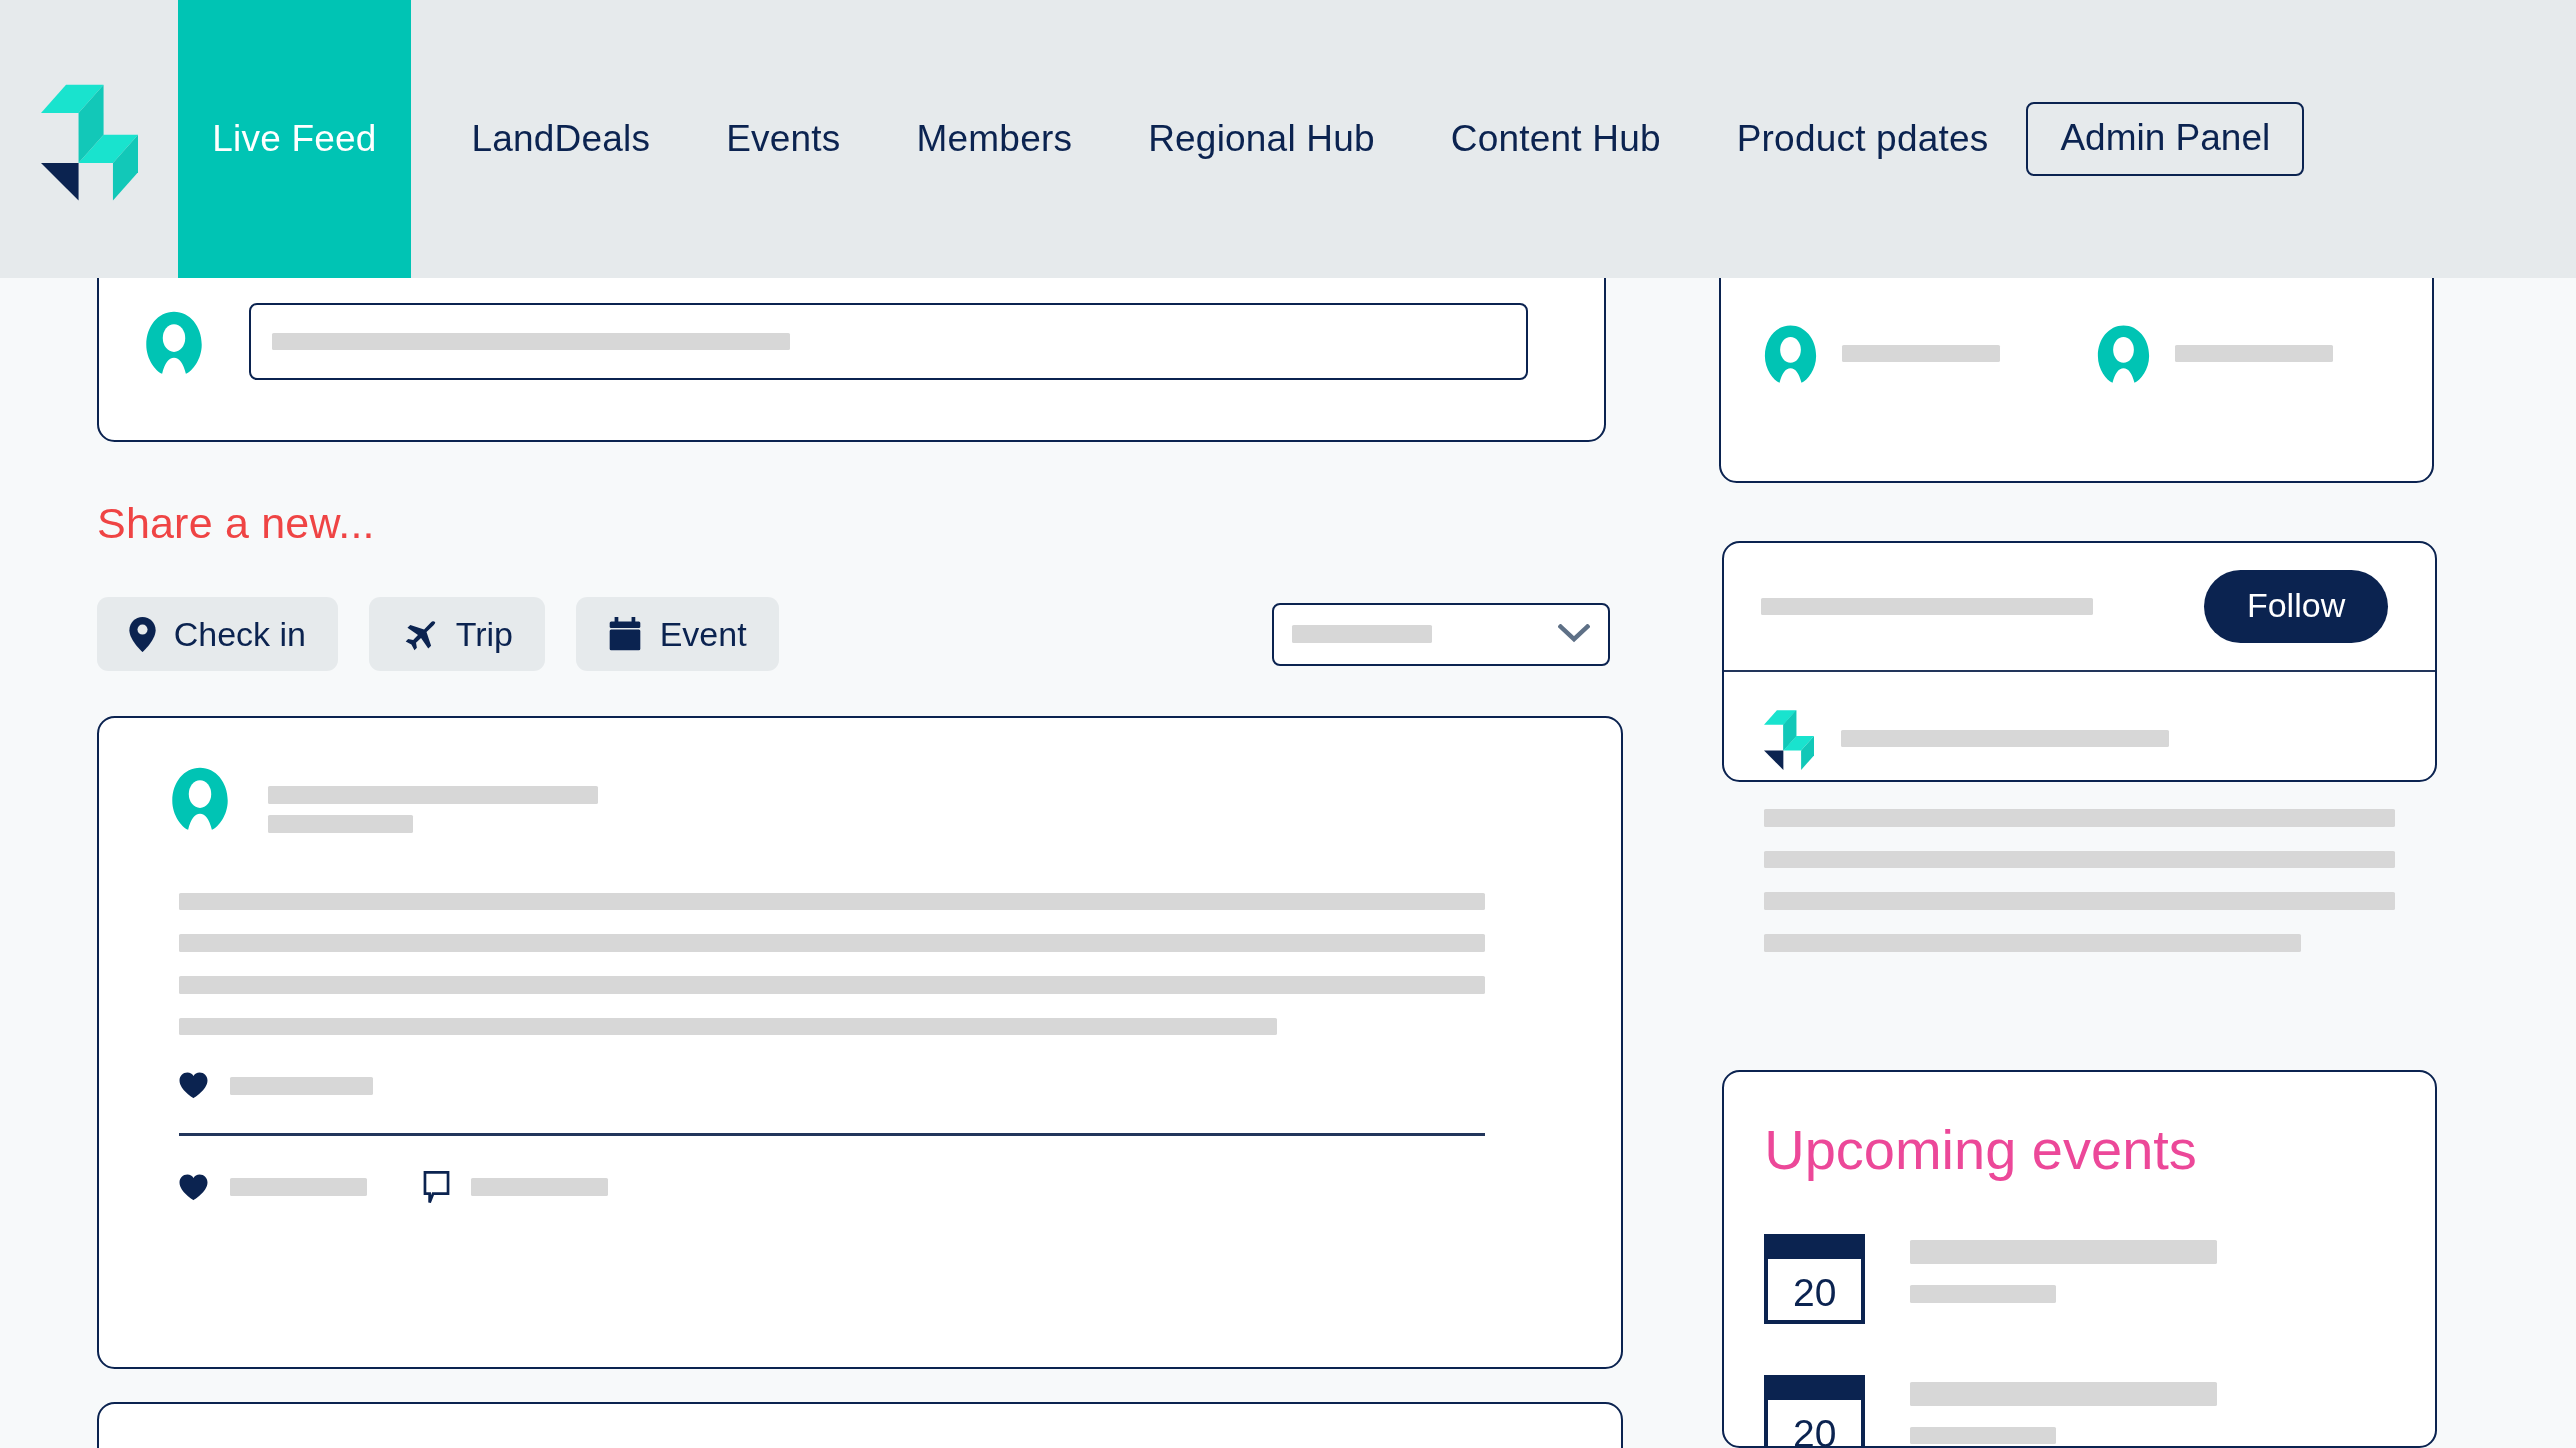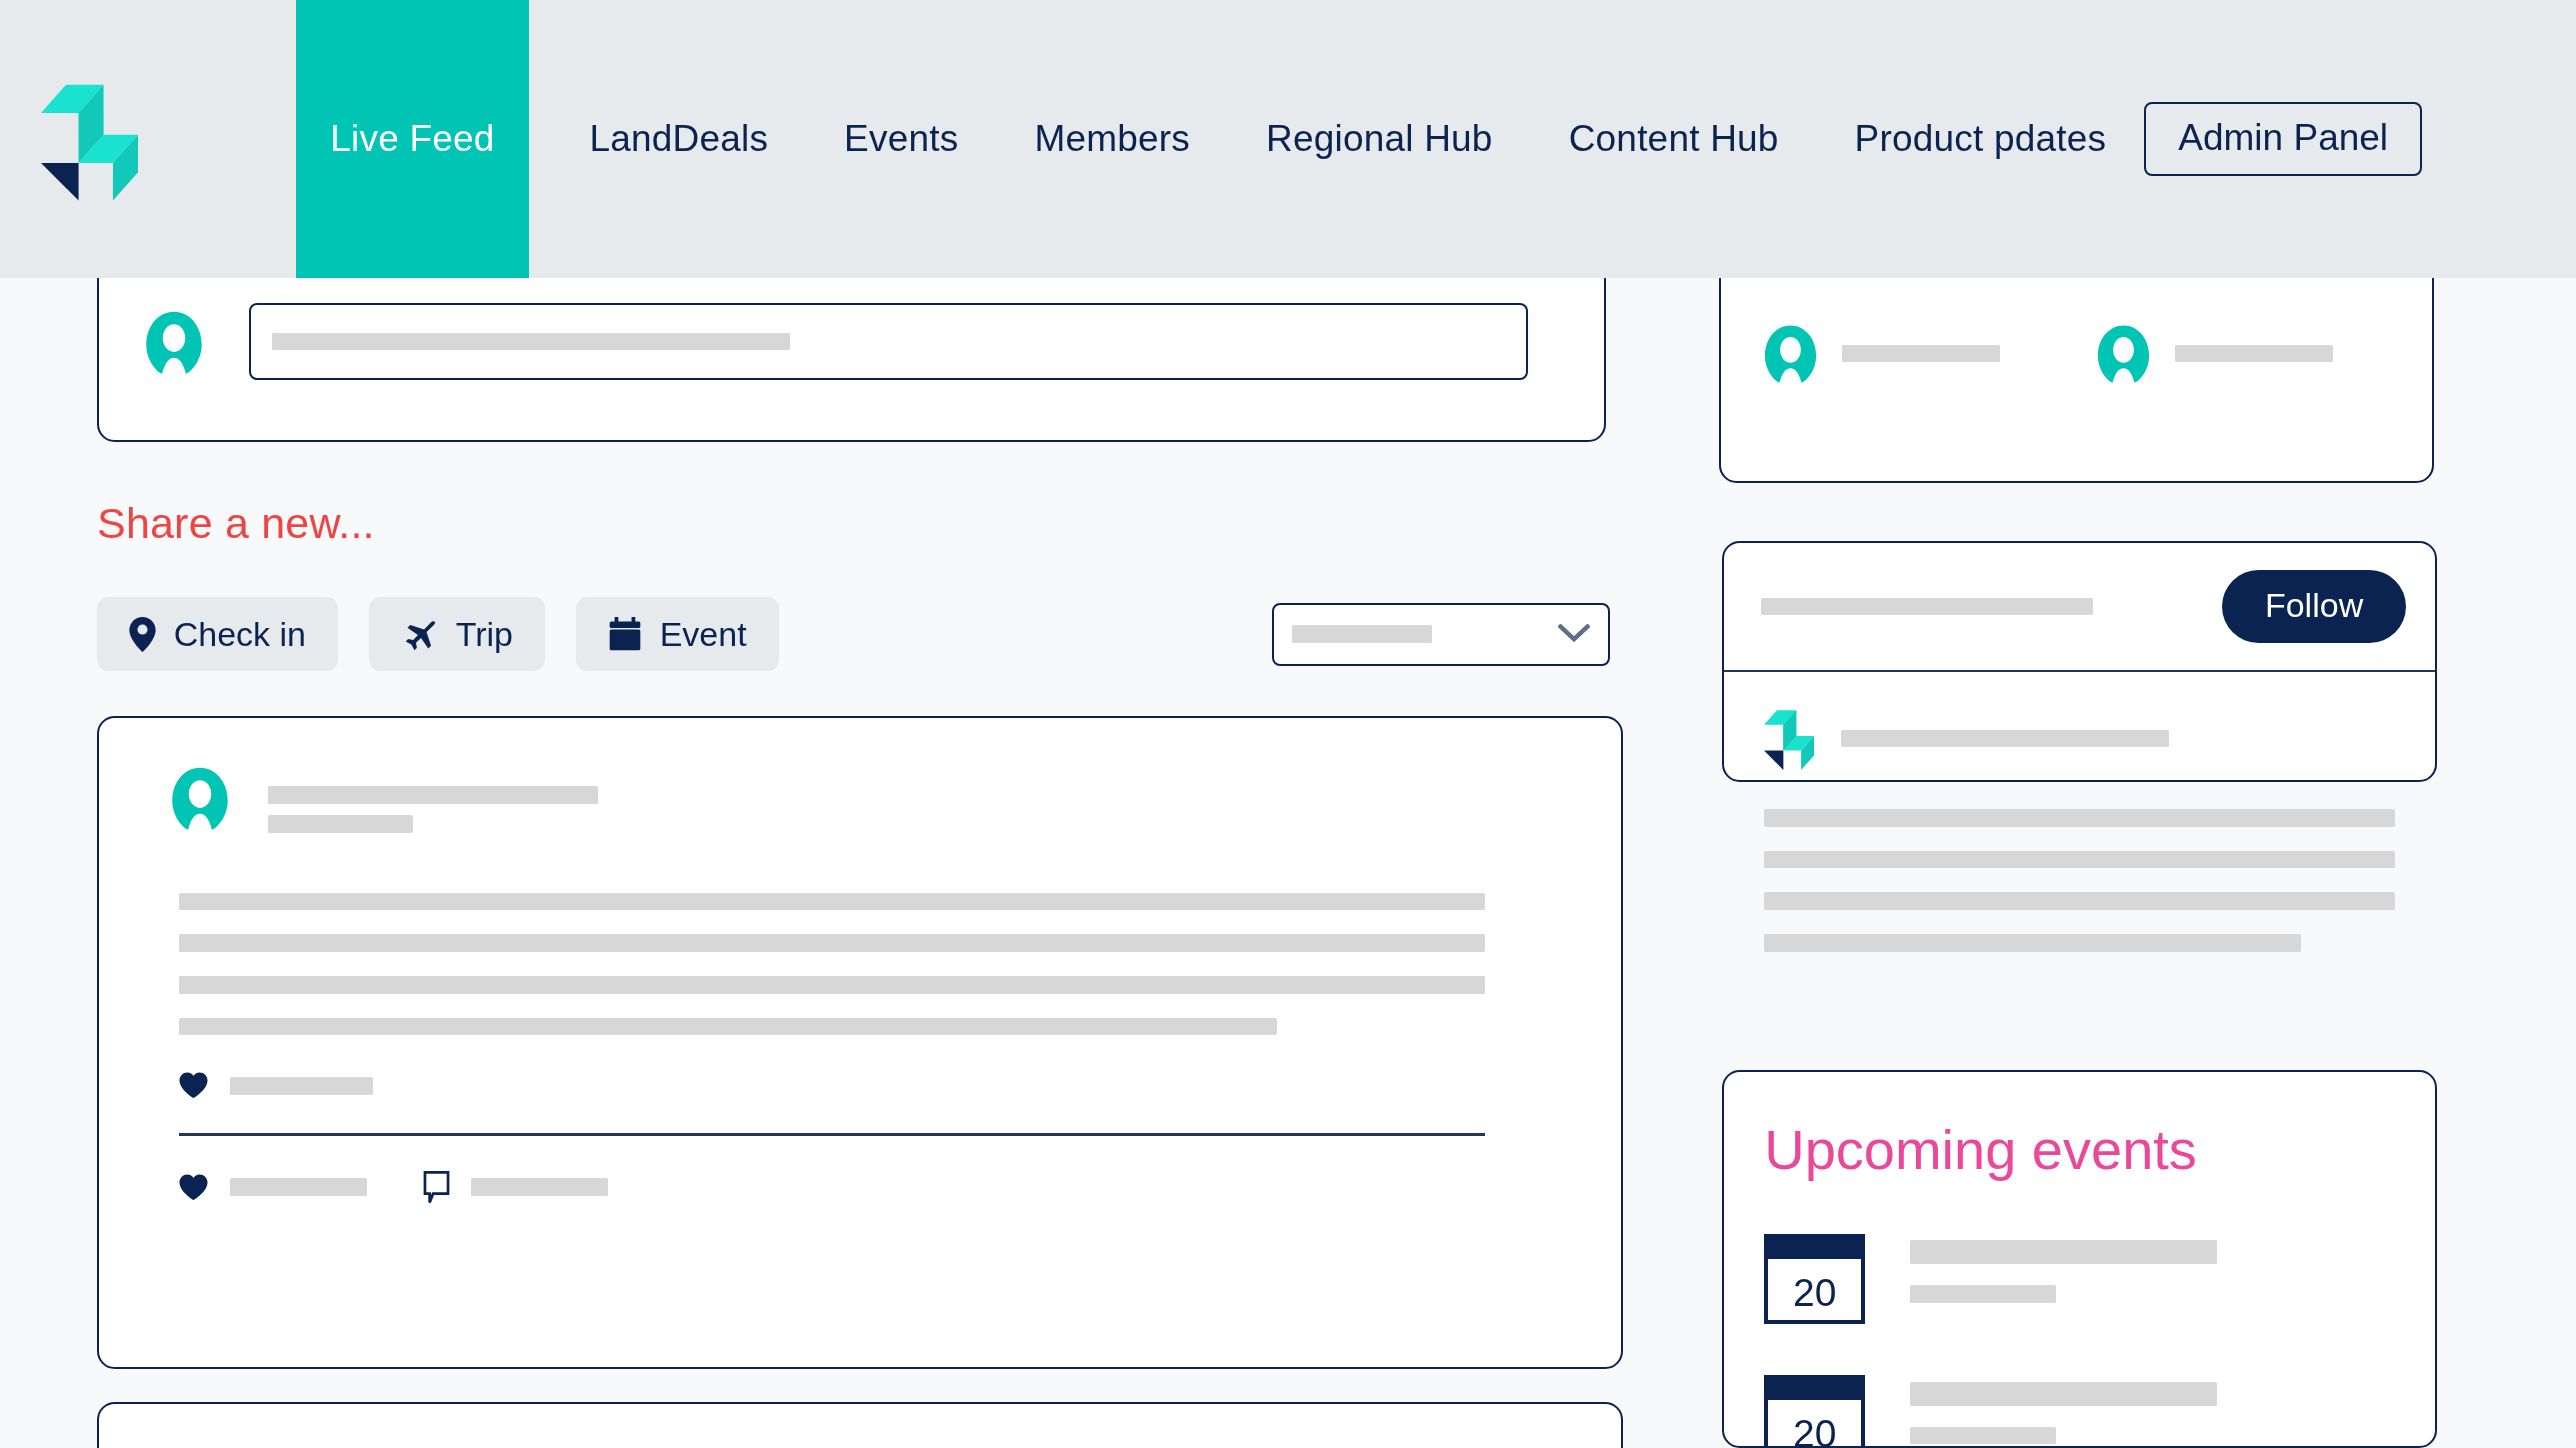--- a/index.html
+++ b/index.html
@@ -32,21 +32,20 @@
   }
   .logo {
     width: 97px;
     height: 129px;
     position: relative;
   }
   .nav {
     display: flex;
     align-items: stretch;
     flex: 1;
-    justify-content: center;
   }
   .nav-item {
     display: flex;
     align-items: center;
     justify-content: center;
     color: #0B2350;
     font-size: 37px;
     font-weight: 400;
     letter-spacing: 0.2px;
     white-space: nowrap;
@@ -238,21 +237,21 @@
     position: absolute;
     top: 541px; left: 3.2px;
     width: 715px;
     height: 241px;
   }
   .follow-head {
     height: 129px;
     display: flex;
     align-items: center;
     justify-content: space-between;
-    padding: 0 29px 0 37px;
+    padding: 0 47px 0 37px;
     border-bottom: 2.4px solid #22355B;
   }
   .follow-btn {
     background: #0B2350;
     color: #FFFFFF;
     border: none;
     border-radius: 37px;
     font-size: 34px;
     padding: 17.7px 43px 21px 43px;
     line-height: 1;

